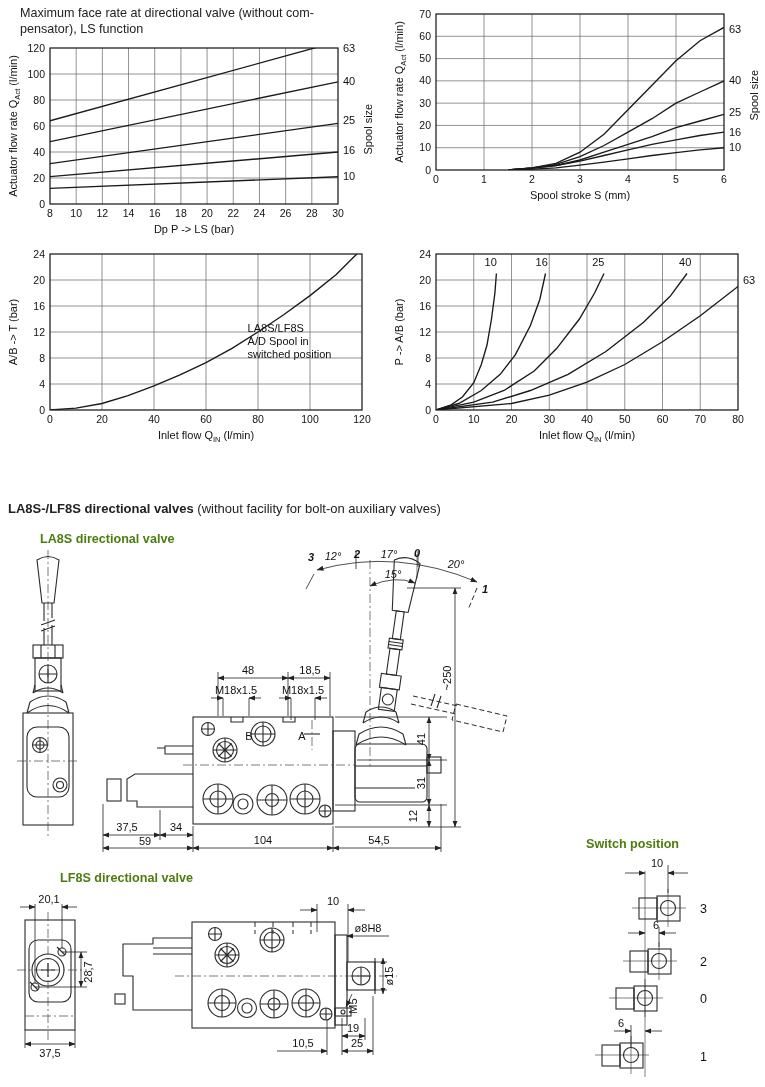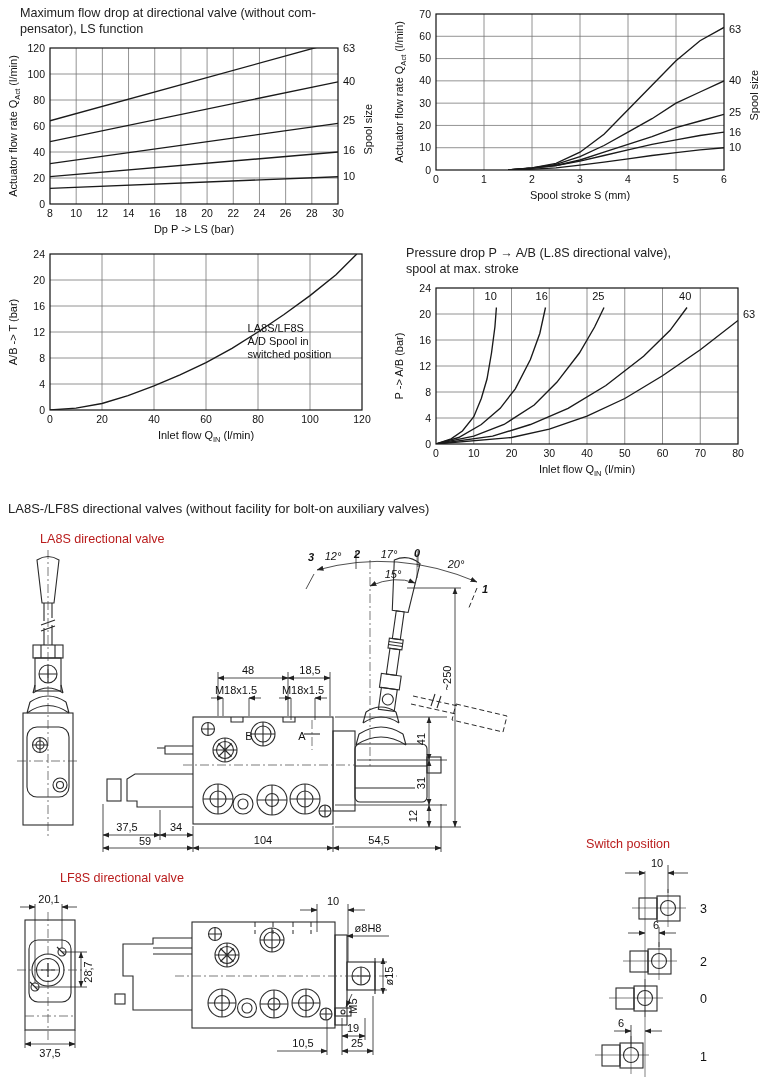--- a/index.html
+++ b/index.html
@@ -2,22 +2,22 @@
 <html><head>
 <meta charset="utf-8">
 <style>
   html,body{margin:0;padding:0;background:#fff;}
   .page{position:relative;width:765px;height:1087px;background:#fff;overflow:hidden;
         font-family:"Liberation Sans",sans-serif;color:#111;}
   .chart{position:absolute;width:372px;}
   .ctitle{height:34px;padding-left:14px;font-size:12.6px;line-height:15.5px;color:#222;}
   .plot svg{display:block;}
   .sec-heading{position:absolute;font-size:13px;color:#222;}
-  .sec-heading .b{font-weight:normal;}
-  .sub-heading{position:absolute;font-size:12.6px;font-weight:normal;color:#b91c1c;}
+  .sec-heading .b{font-weight:bold;}
+  .sub-heading{position:absolute;font-size:12.6px;font-weight:bold;color:#4d7c0f;}
   svg.draw{position:absolute;}
   .ln{stroke:#2b2b2b;fill:none;stroke-width:1.1;}
   .thin{stroke:#2b2b2b;fill:none;stroke-width:0.6;}
   .cl{stroke:#444;fill:none;stroke-width:0.7;stroke-dasharray:9 3 2 3;}
   .dash{stroke:#2b2b2b;fill:none;stroke-width:1;stroke-dasharray:5 3;}
   .dim{stroke:#222;fill:none;stroke-width:0.8;}
   .lbl{fill:#111;stroke:none;font-size:11px;font-family:"Liberation Sans",sans-serif;}
   .poslbl{fill:#111;stroke:none;font-size:12.5px;font-family:"Liberation Sans",sans-serif;}
   .ang{font-style:italic;}
   .angb{font-style:italic;font-weight:bold;}
@@ -30,21 +30,21 @@
     <marker id="arw" viewBox="0 0 10 10" refX="9.5" refY="5" markerWidth="8.5" markerHeight="8.5" orient="auto-start-reverse">
       <path d="M0,1.2 L10,5 L0,8.8 z" fill="#222"></path>
     </marker>
   </defs>
 </svg>
 
 <div class="page">
 
   <div class="chart" style="left:6px;top:6px">
     <div class="ctitle">
-      <div>Maximum flow drop at directional valve (without com-</div>
+      <div>Maximum face rate at directional valve (without com-</div>
       <div>pensator), LS function</div>
     </div>
     <div class="plot">
         <svg viewBox="0 0 372 198" width="372" height="198">
           <defs>
             <clipPath id="clip0">
               <rect x="44" y="8" width="288" height="156"></rect>
             </clipPath>
           </defs>
           <text x="44" y="177" text-anchor="middle" font-size="10.5" fill="#111">8</text>
@@ -188,24 +188,20 @@
           <text x="200" y="193" text-anchor="middle" font-size="11" fill="#111"><tspan>Inlet flow Q</tspan><tspan font-size="7.5" dy="2.5">IN</tspan><tspan dy="-2.5"> (l/min)</tspan></text>
           <text x="11" y="86" text-anchor="middle" font-size="11" fill="#111" transform="rotate(-90 11 86)"><tspan>A/B -&gt; T (bar)</tspan></text>
           <text x="241.6" y="86" font-size="11" fill="#111">LA8S/LF8S</text>
           <text x="241.6" y="99" font-size="11" fill="#111">A/D Spool in</text>
           <text x="241.6" y="112" font-size="11" fill="#111">switched position</text>
         </svg>
       </div>
   </div>
 
   <div class="chart" style="left:392px;top:246px">
-    <div class="ctitle">
-      <div>Pressure drop P → A/B (L.8S directional valve),</div>
-      <div>spool at max. stroke</div>
-    </div>
     <div class="plot">
         <svg viewBox="0 0 372 198" width="372" height="198">
           <defs>
             <clipPath id="clip3">
               <rect x="44" y="8" width="302" height="156"></rect>
             </clipPath>
           </defs>
           <text x="44" y="177" text-anchor="middle" font-size="10.5" fill="#111">0</text>
           <line x1="81.75" y1="8" x2="81.75" y2="164" stroke="#777" stroke-width="0.8"></line>
           <text x="81.75" y="177" text-anchor="middle" font-size="10.5" fill="#111">10</text>

